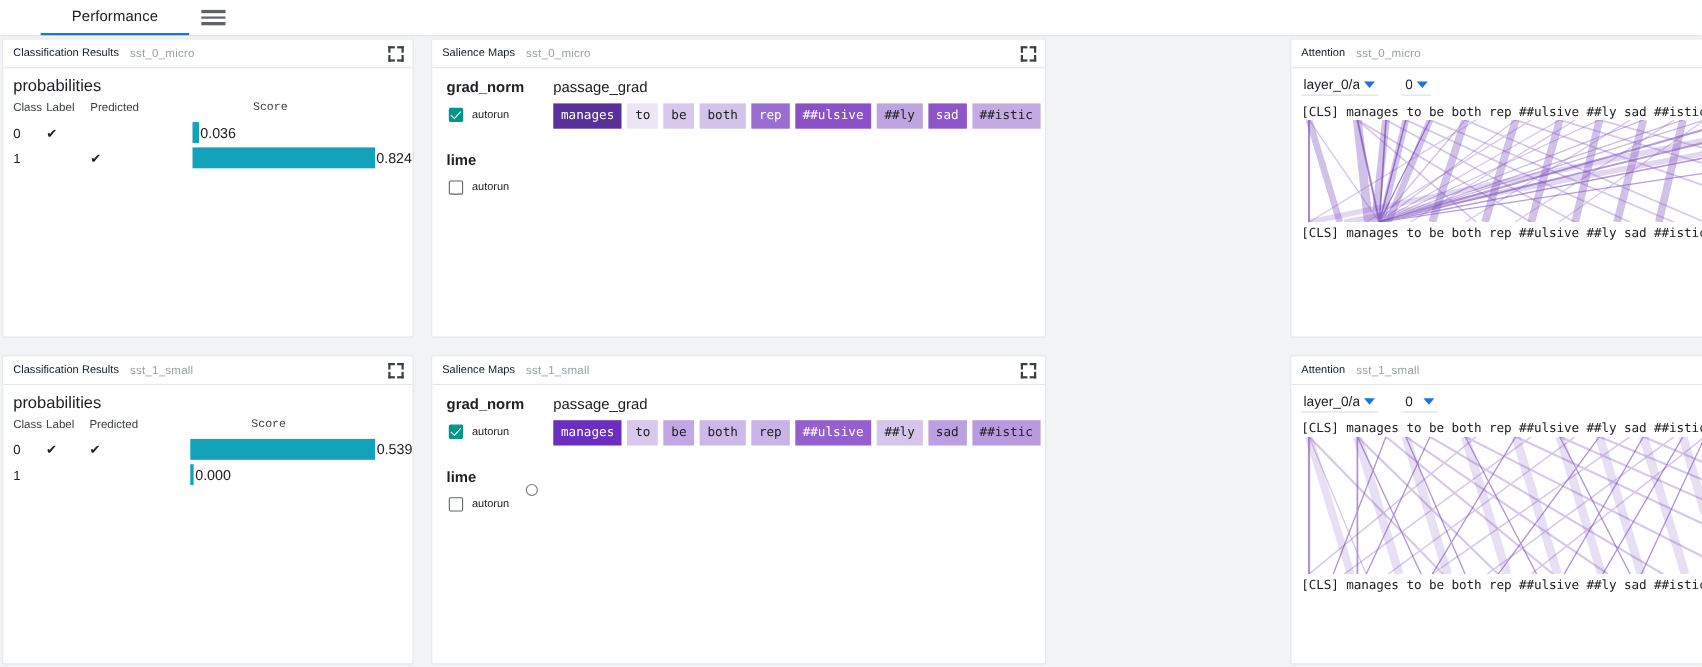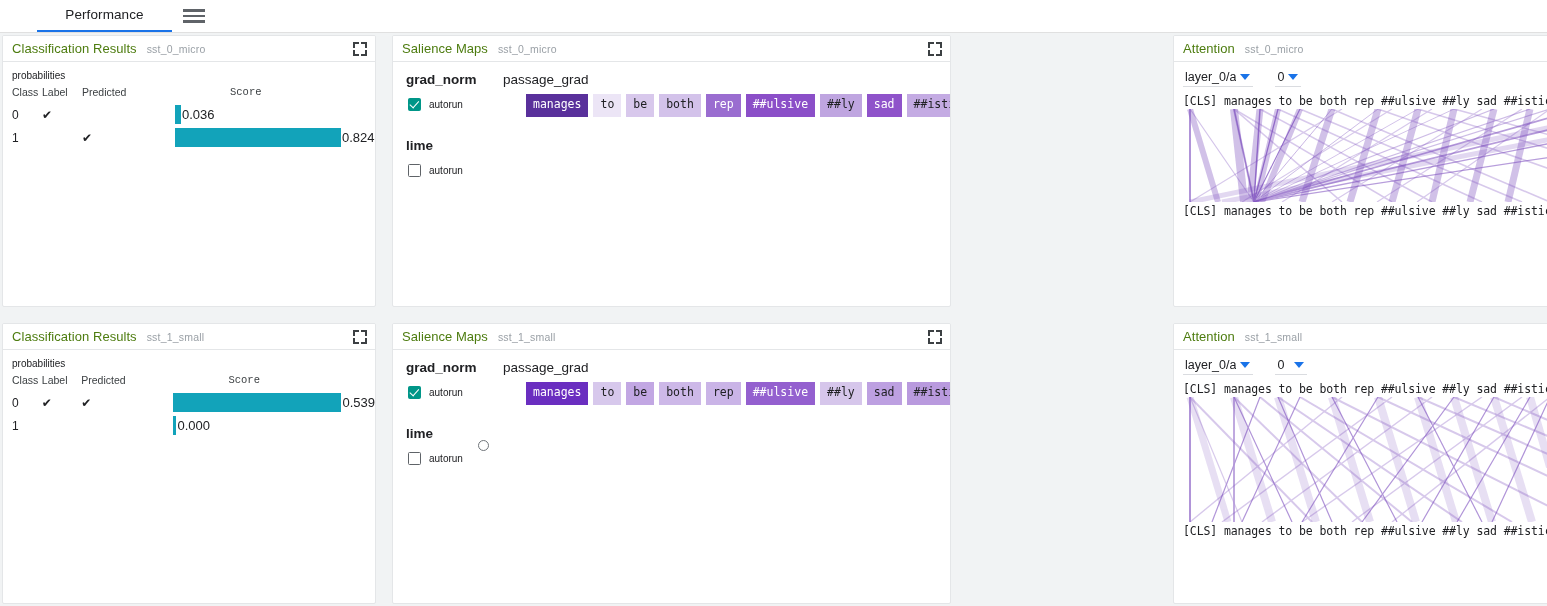--- a/index.html
+++ b/index.html
@@ -51,36 +51,36 @@
     border-radius: 2px;
     overflow: hidden;
   }
   .panel-header {
     height: 26px;
     border-bottom: 1px solid #e4e6e8;
     display: flex; align-items: center;
     padding: 0 8px 0 9px;
     background: #fff;
   }
-  .panel-title { font-size: 13px; color: #4d7c0f; letter-spacing: .05px; }
+  .panel-title { font-size: 10px; color: #0f172a; letter-spacing: .05px; }
   .panel-sub { font-size: 10.5px; color: #9aa0a6; margin-left: 10px; letter-spacing: .2px; }
   .panel-header .spacer { flex: 1; }
   .expand-icon { width: 14px; height: 14px; position: relative; cursor: pointer; }
   .expand-icon b {
     position: absolute; width: 6px; height: 6px; border: 2px solid #3c4043;
   }
   .expand-icon b.tl { left: 0; top: 0; border-right: none; border-bottom: none; }
   .expand-icon b.tr { right: 0; top: 0; border-left: none; border-bottom: none; }
   .expand-icon b.bl { left: 0; bottom: 0; border-right: none; border-top: none; }
   .expand-icon b.br { right: 0; bottom: 0; border-left: none; border-top: none; }
   .panel-body { padding: 0; position: relative; height: calc(100% - 26px); overflow: hidden; }
 
   
   .cls-body { padding: 8px 0 0 9px; }
-  .cls-group-label { font-size: 10px; color: #202124; margin-bottom: 5px; }
+  .cls-group-label { font-size: 15px; color: #202124; margin-bottom: 5px; }
   .cls-table { width: 100%; border-collapse: collapse; }
   .cls-table th {
     font-size: 10.5px; font-weight: normal; color: #3c4043;
     text-align: left; padding: 0 0 5px 0;
   }
   .cls-table td { font-size: 12px; color: #202124; padding: 0; height: 23px; vertical-align: middle; }
   .col-class { width: 30px; }
   .col-label { width: 40px; }
   .col-pred  { width: 64px; }
   .th-score { padding-left: 84px !important; font-family: Liberation Mono, monospace; }
@@ -105,21 +105,21 @@
   .cb.on { background: #009688; border-color: #009688; }
   .cb.on::after {
     content: ""; position: absolute; left: 3.4px; top: .8px;
     width: 4px; height: 7.5px; border: solid #fff;
     border-width: 0 1.8px 1.8px 0; transform: rotate(42deg);
   }
   .cb-label { font-size: 10px; color: #202124; }
   .sal-spacer { height: 23px; }
   .sal-right { flex: 1; padding-left: 5px; }
   .sal-field-label { font-size: 13.5px; color: #202124; margin-bottom: 7px; }
-  .tokens { display: flex; align-items: flex-end; gap: 5px; white-space: nowrap; margin-left: 23px; }
+  .tokens { display: flex; align-items: flex-end; gap: 5px; white-space: nowrap; }
   .token {
     font-family: "DejaVu Sans Mono", "Liberation Mono", monospace;
     font-size: 11.5px;
     padding: 5px 7px 6px 7px;
     line-height: 1;
     border-radius: 0;
   }
   .cursor-dot {
     position: absolute; width: 11px; height: 11px;
     border: 1.4px solid #70757a; border-radius: 50%;

